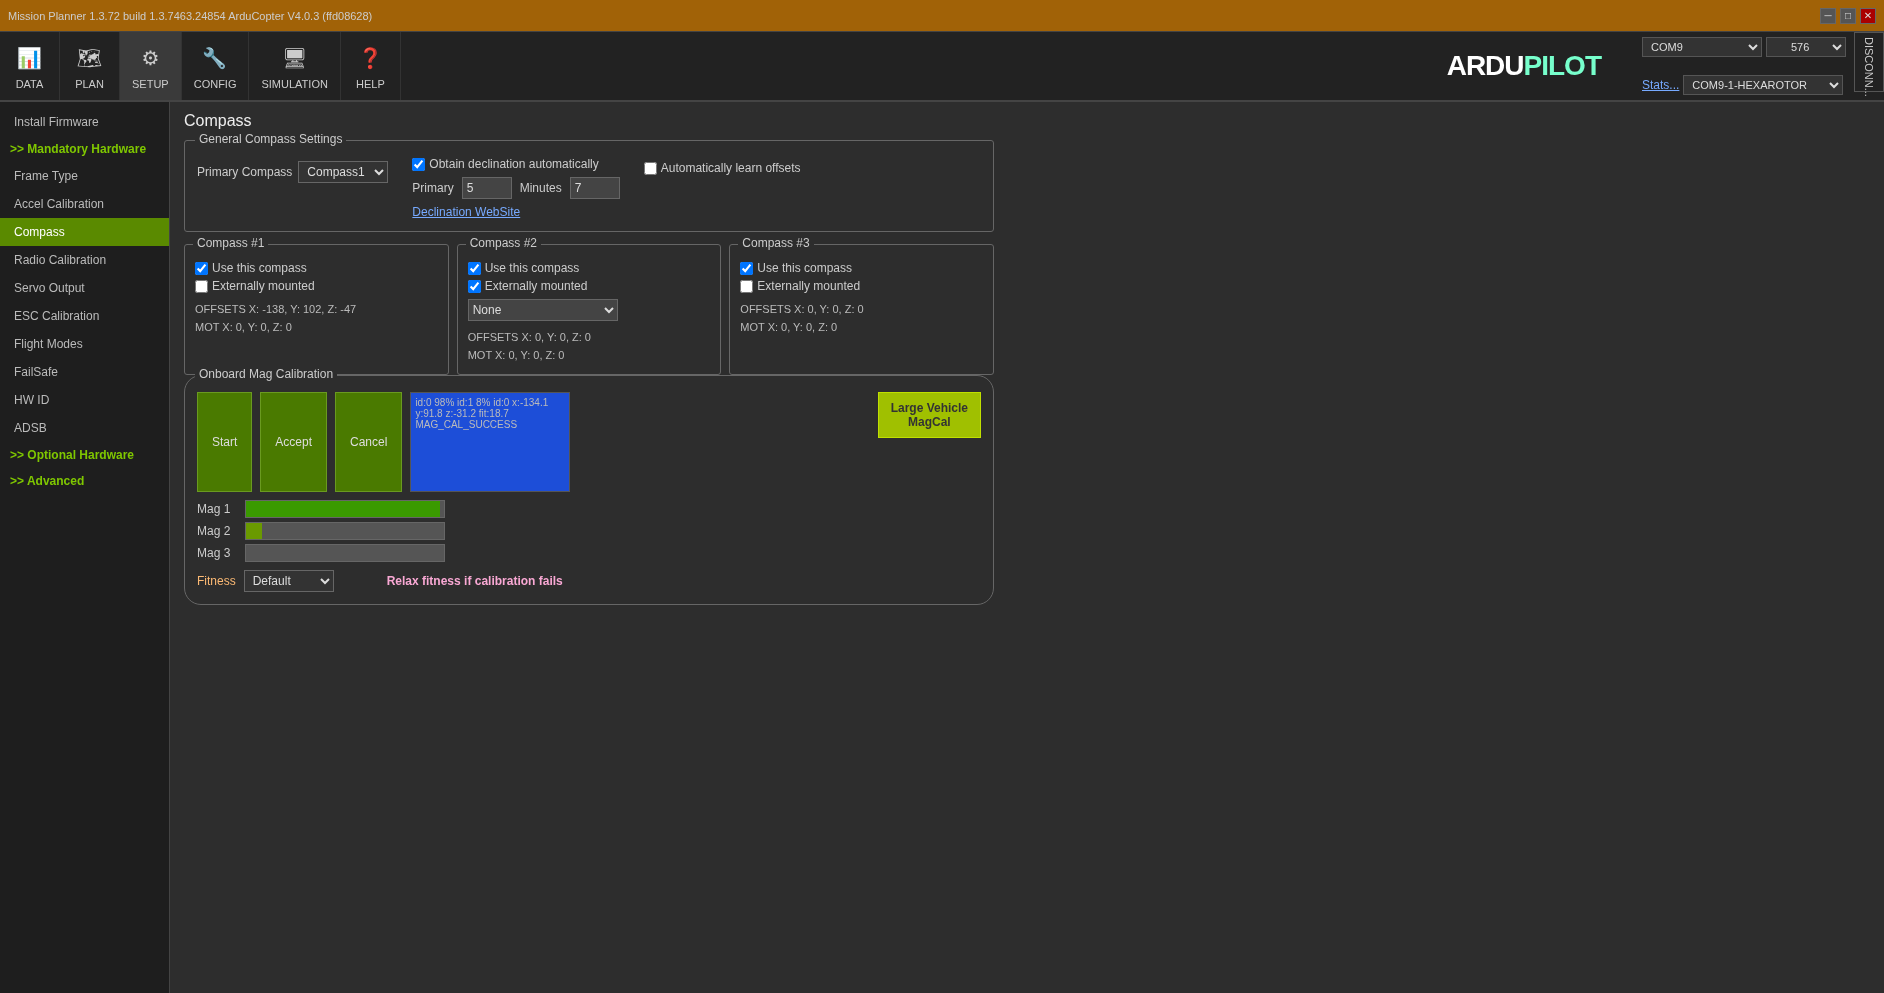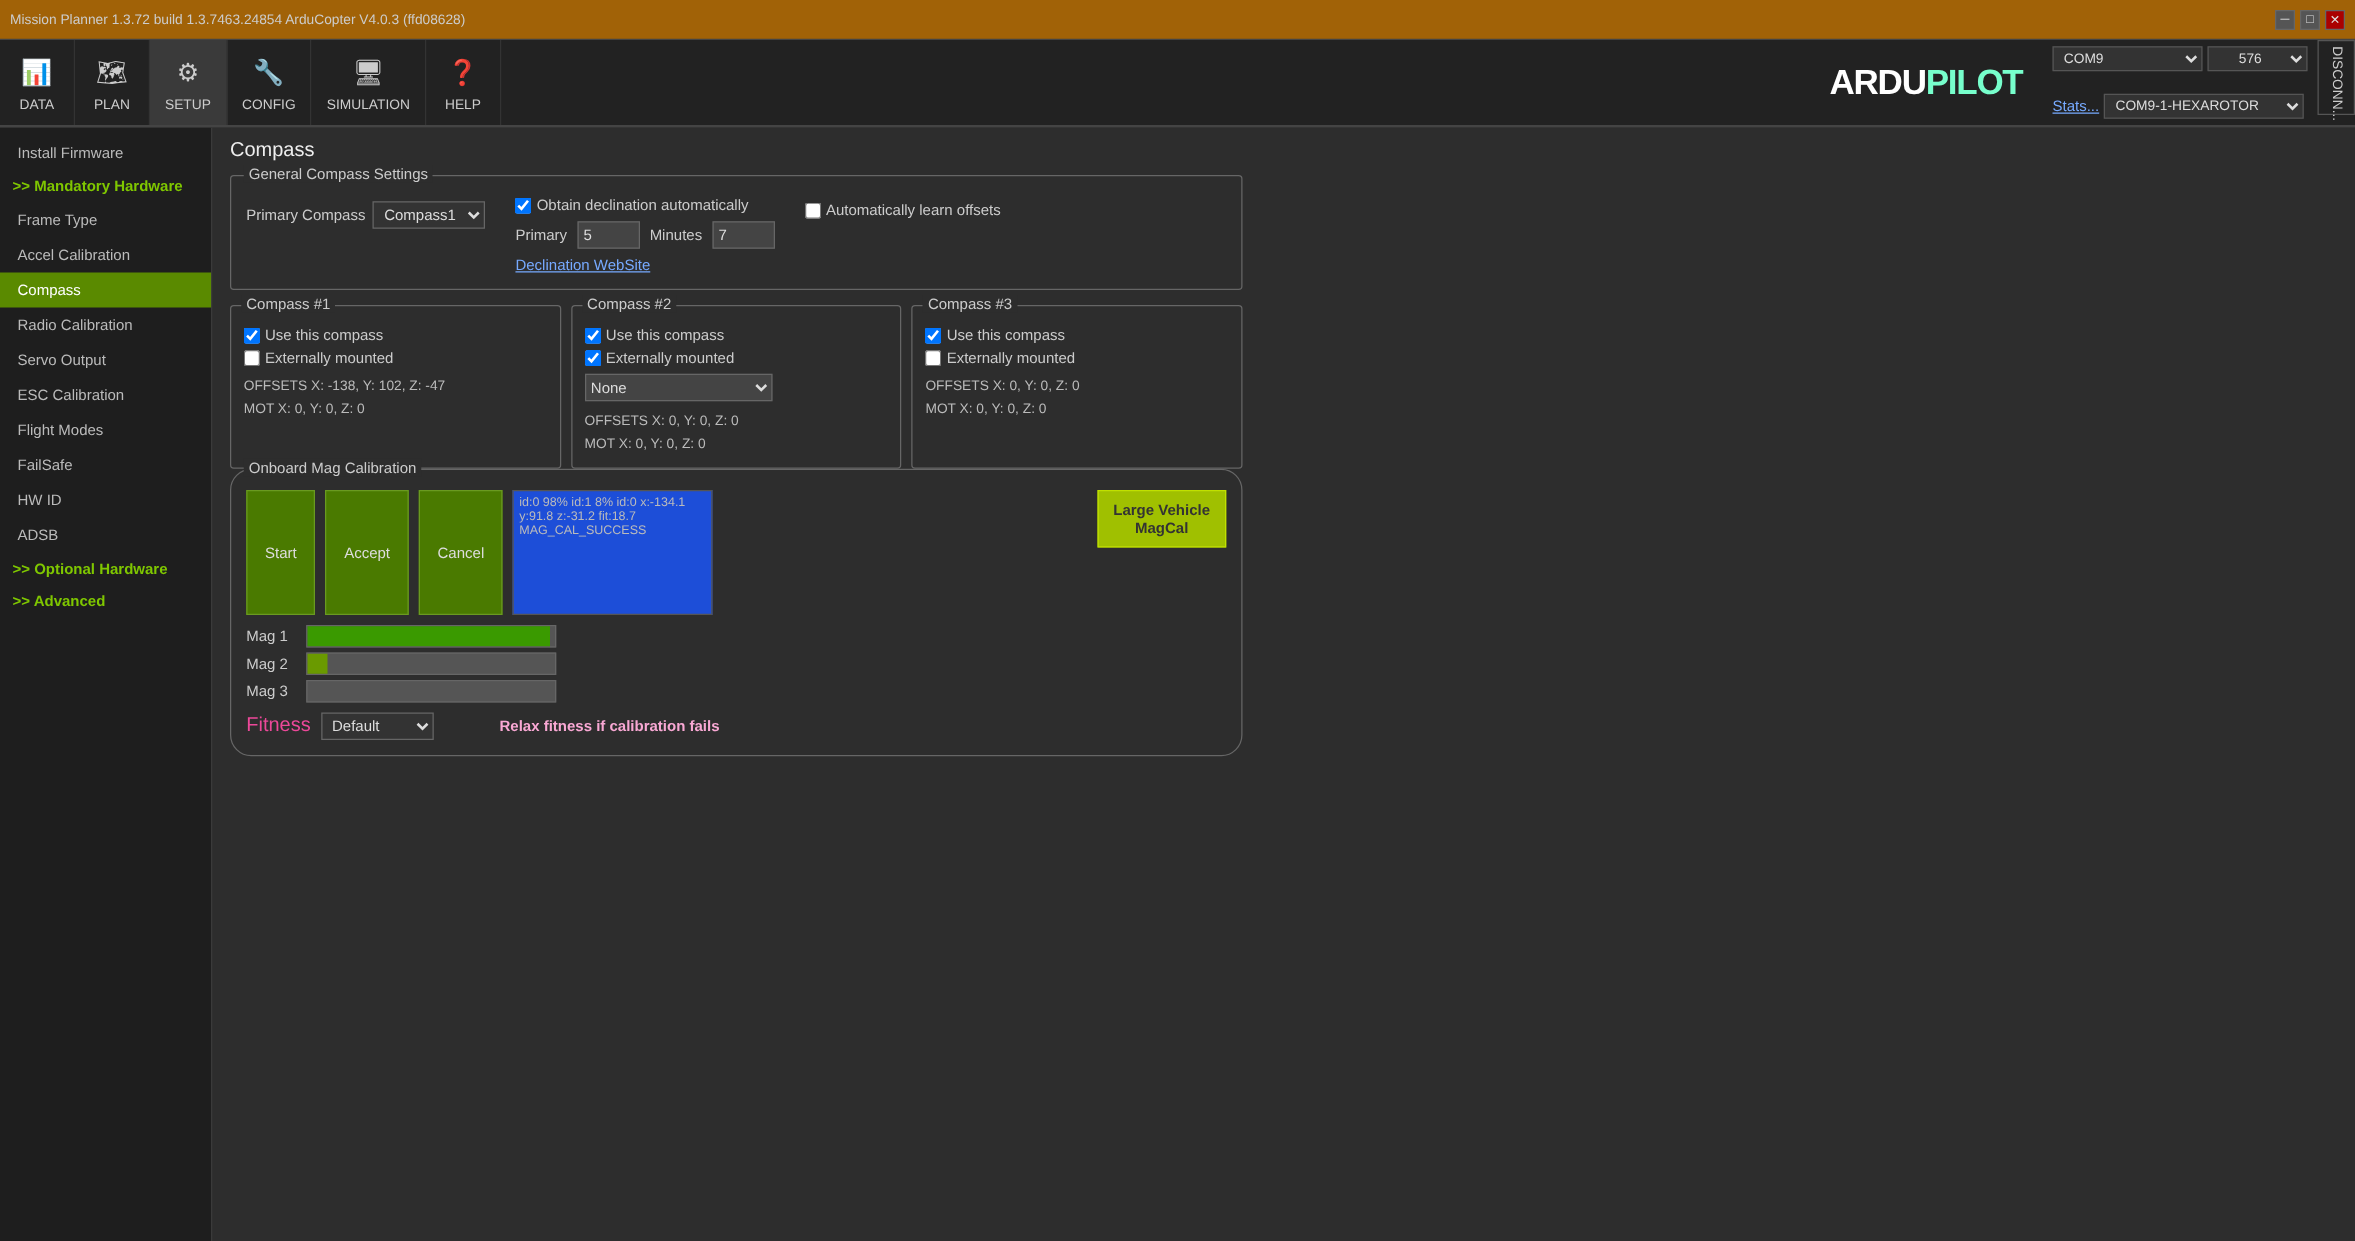--- a/index.html
+++ b/index.html
@@ -79,20 +79,21 @@
       letter-spacing: -1px;
     }
     .logo-ardu { color: #fff; }
     .logo-pilot { color: #7fc; }
     #top-right-controls {
       display: flex;
       flex-direction: column;
       justify-content: center;
       gap: 18px;
       padding: 4px 8px;
+      margin-left: 17px;
     }
     .com-select {
       background: #333;
       border: 1px solid #555;
       color: #ddd;
       font-size: 11px;
       padding: 2px 4px;
       width: 120px;
     }
     .baud-select {
@@ -317,21 +318,21 @@
       height: 100%;
       background: #3a9a00;
     }
 
     .fitness-row {
       display: flex;
       align-items: center;
       gap: 8px;
       margin-top: 8px;
     }
-    .fitness-label { color: #ec4899; font-size: 16px; }
+    .fitness-label { color: #fdba74; font-size: 12px; }
     .relax-text { color: #f9a8d4; font-size: 12px; font-weight: bold; margin-left: 45px; }
 
     .large-vehicle-btn {
       background: #a0c000;
       color: #333;
       border: 1px solid #c0e000;
       padding: 8px 12px;
       font-size: 12px;
       font-weight: bold;
       cursor: pointer;

